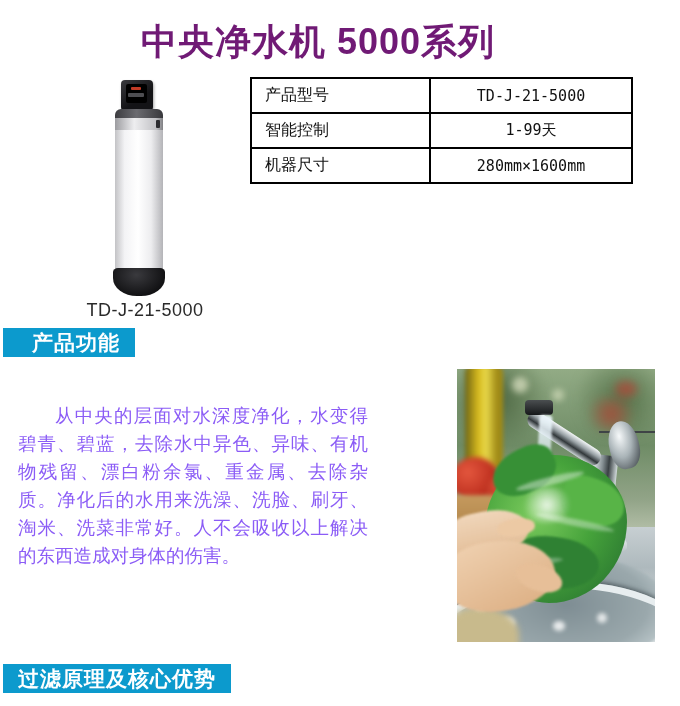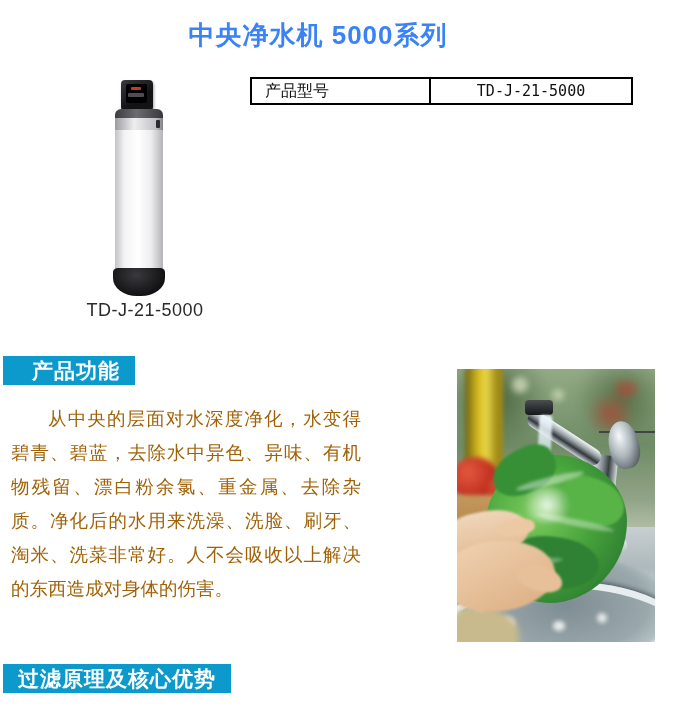--- a/index.html
+++ b/index.html
@@ -5,22 +5,22 @@
   * { margin:0; padding:0; box-sizing:border-box; }
   html,body { background:#ffffff; }
   body {
     width:680px; height:706px; position:relative; overflow:hidden;
     font-family:"Liberation Sans","DejaVu Sans",sans-serif; color:#111;
   }
 
   
   .page-title {
     position:absolute; top:18px; left:0; width:636px;
-    text-align:center; font-size:26px; font-weight:bold;
-    color:#3b82f6; letter-spacing:1px;
+    text-align:center; font-size:36px; font-weight:bold;
+    color:#701a75; letter-spacing:1px;
   }
 
   
   .tank-wrap { position:absolute; left:112px; top:80px; width:56px; height:216px; }
   .tank-head {
     position:absolute; left:9px; top:0; width:32px; height:31px;
     background:linear-gradient(145deg,#3a3a3e,#131316 60%);
     border-radius:4px; box-shadow:1px 2px 3px rgba(0,0,0,.35);
   }
   .tank-head-panel {
@@ -63,43 +63,43 @@
     position:absolute; left:55px; top:300px; width:180px;
     text-align:center; font-size:18px; color:#2a2a2a; letter-spacing:.5px;
   }
 
   
   .spec-table {
     position:absolute; left:250px; top:77px; width:383px;
     border-collapse:collapse; table-layout:fixed;
   }
   .spec-table td {
-    border:2px solid #000; height:26px; font-size:16px; color:#111;
+    border:2px solid #000; height:35px; font-size:16px; color:#111;
     overflow:hidden; white-space:nowrap;
   }
   .spec-table td.lbl { width:47%; padding-left:13px; text-align:left; }
   .spec-table td.val {
     width:53%; text-align:center;
     font-family:"DejaVu Sans Mono","Liberation Mono",monospace; font-size:15px;
   }
 
   
   .banner {
     position:absolute; left:3px; display:inline-block;
     background:#0c9acd; color:#fff; font-weight:bold;
     font-size:21px; line-height:29px; height:29px;
     padding:0 15px; letter-spacing:1px;
   }
-  .banner-features  { top:356px;padding-left:29px; }
+  .banner-features  { top:328px;padding-left:29px; }
   .banner-principle { top:664px; }
 
   
   .feature-text {
-    position:absolute; left:11px; top:402px; width:350px;
-    font-size:18.5px; line-height:34px; color:#a16207;
+    position:absolute; left:18px; top:402px; width:350px;
+    font-size:18.5px; line-height:28px; color:#8b5cf6;
     text-align:justify; text-indent:2em; text-justify:inter-character;
   }
 
   
   .photo {
     position:absolute; left:457px; top:369px; width:198px; height:273px;
     overflow:hidden; background:#8da683;
   }
   .photo * { position:absolute; }
   .ph-bg {
@@ -213,20 +213,28 @@
   <div class="tank-base"></div>
 </div>
 <div class="product-model-label">TD-J-21-5000</div>
 
 <table class="spec-table">
   <tbody>
     <tr>
       <td class="lbl">产品型号</td>
       <td class="val">TD-J-21-5000</td>
     </tr>
+    <tr>
+      <td class="lbl">智能控制</td>
+      <td class="val">1-99天</td>
+    </tr>
+    <tr>
+      <td class="lbl">机器尺寸</td>
+      <td class="val">280mm×1600mm</td>
+    </tr>
   </tbody>
 </table>
 
 <div class="banner banner-features">产品功能</div>
 
 <p class="feature-text">从中央的层面对水深度净化，水变得碧青、碧蓝，去除水中异色、异味、有机物残留、漂白粉余氯、重金属、去除杂质。净化后的水用来洗澡、洗脸、刷牙、淘米、洗菜非常好。人不会吸收以上解决的东西造成对身体的伤害。</p>
 
 <div class="photo">
   <div class="ph-bg"></div>
   <div class="ph-foliage1"></div>

